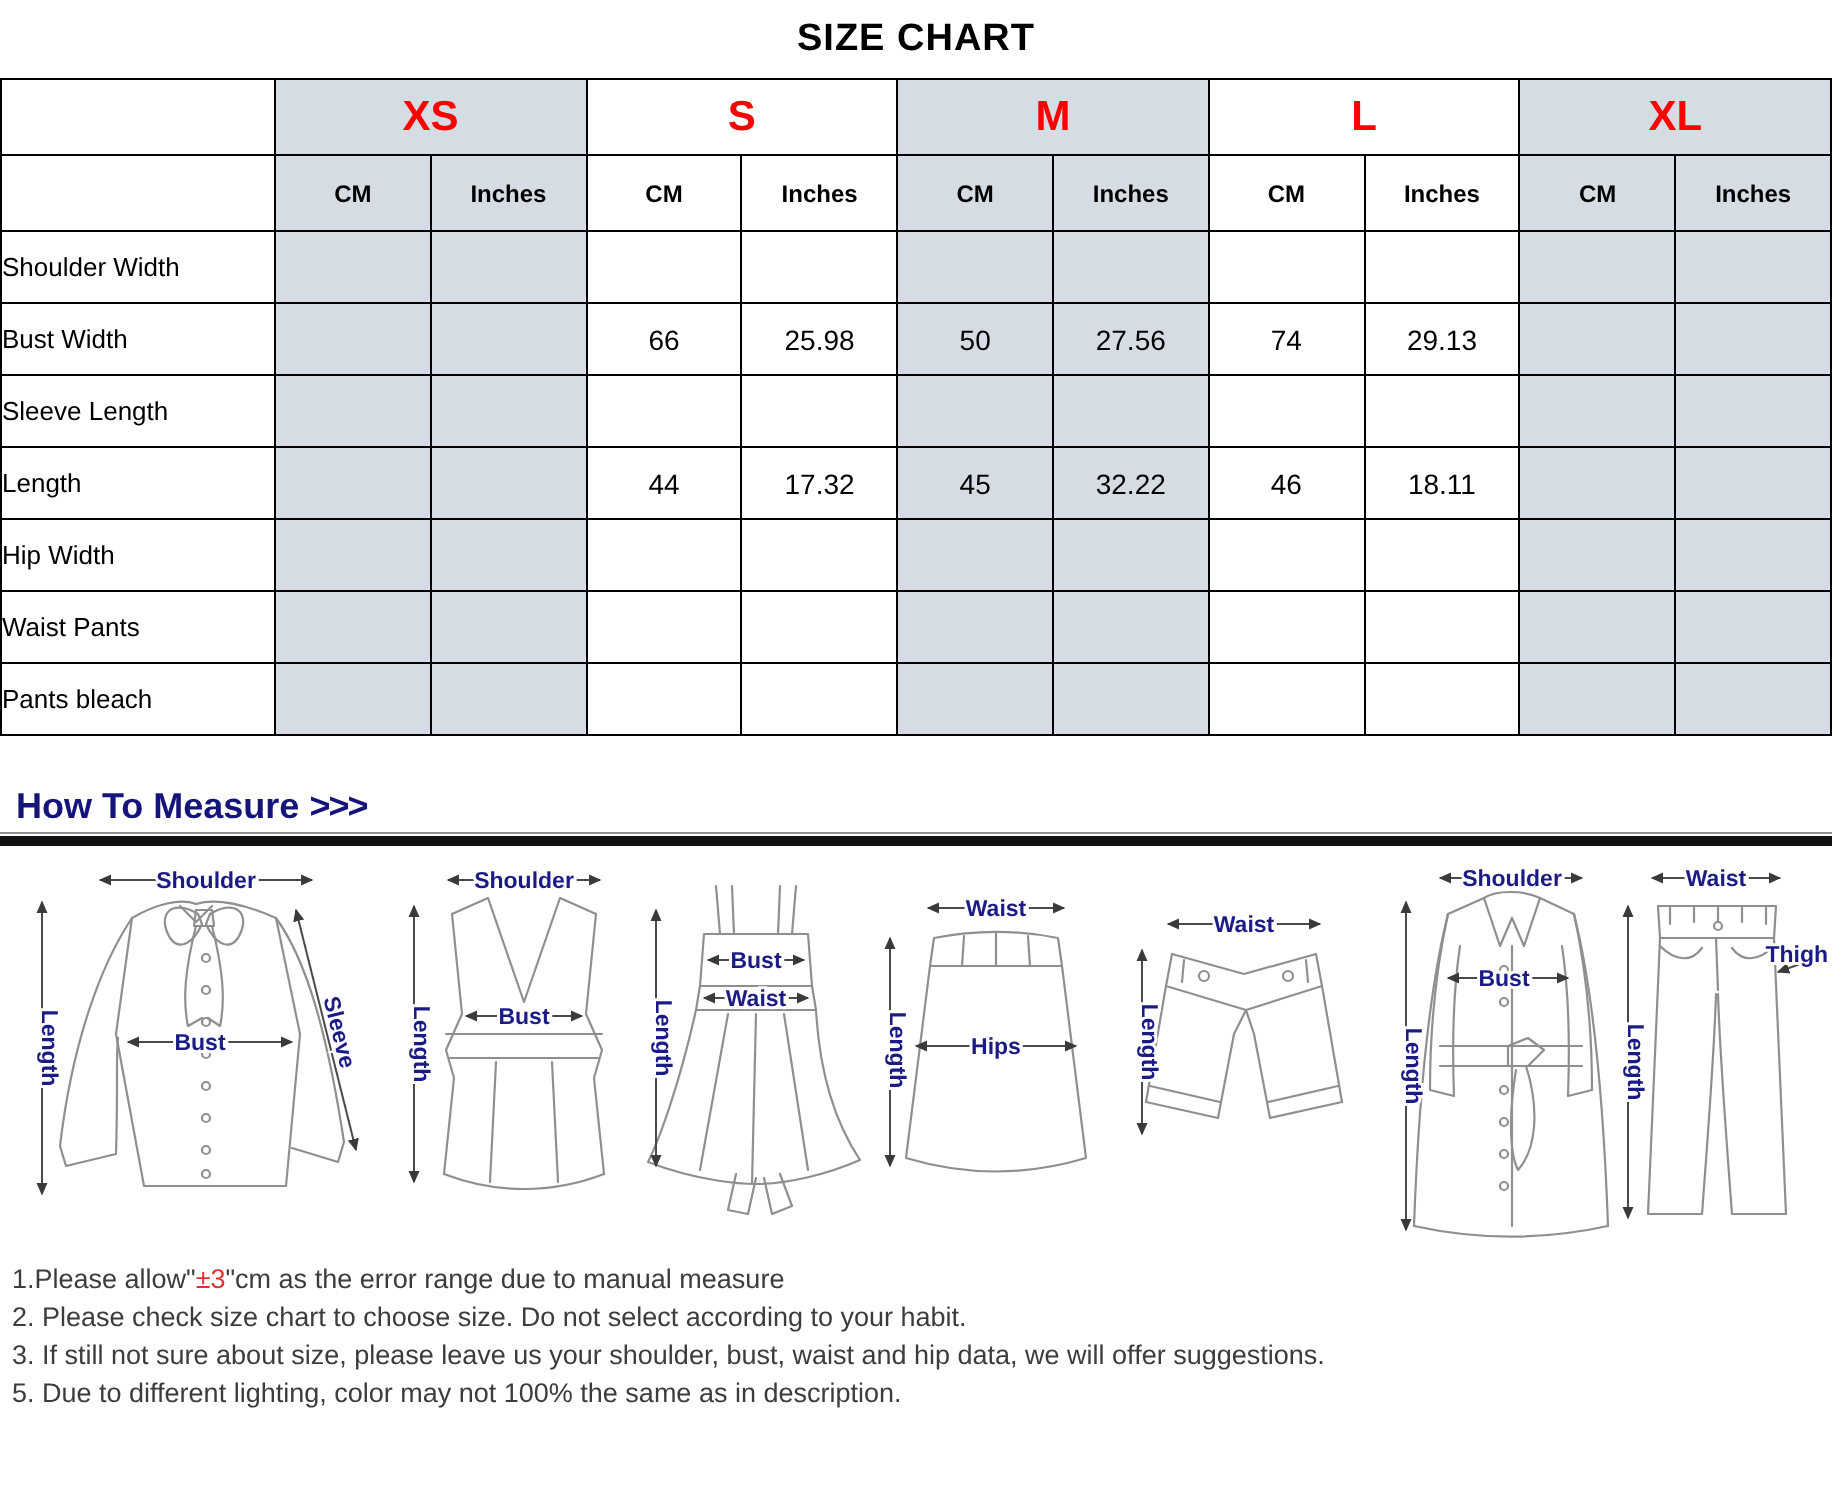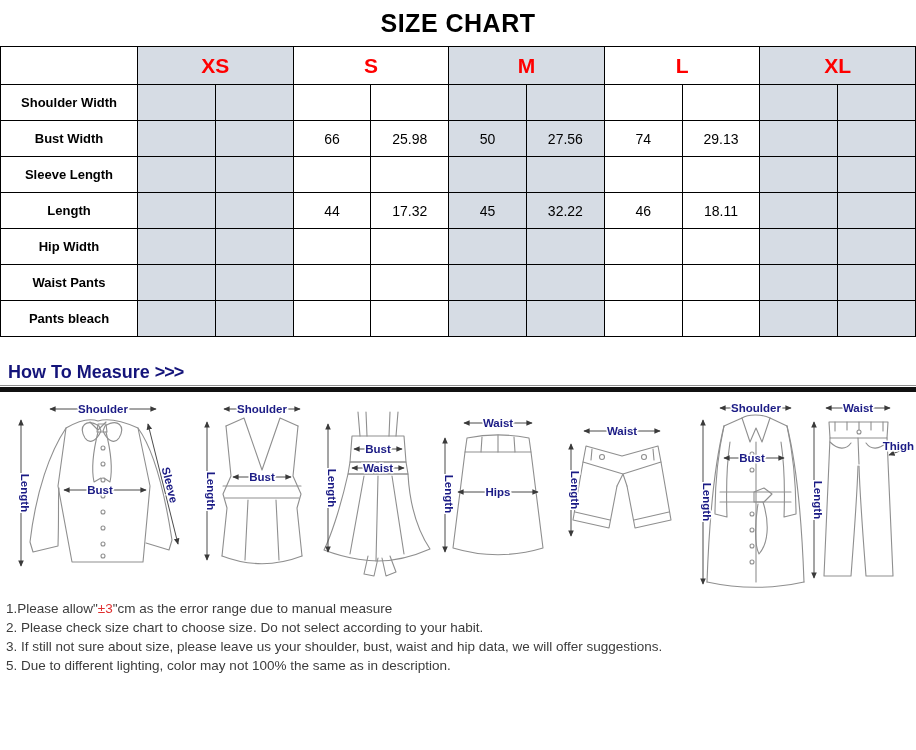--- a/index.html
+++ b/index.html
@@ -1,29 +1,29 @@
 <!DOCTYPE html>
 <html><head>
 <meta charset="utf-8">
 <style>
   * { box-sizing: border-box; }
   body {
     margin: 0; width: 916px; height: 750px; background: #fff;
     font-family: "Liberation Sans", sans-serif; color: #000; overflow: hidden;
   }
-  .title { font-size: 25px; font-weight: 700; text-align: center; padding: 9px 0 8px; letter-spacing: .5px; }
+  .title { font-size: 19px; font-weight: 700; text-align: center; padding: 9px 0 8px; letter-spacing: .5px; }
 
   table { border-collapse: collapse; table-layout: fixed; width: 916px; }
   th, td { border: 1px solid #000; padding: 0; overflow: hidden; white-space: nowrap; }
   col.c0 { width: 137px; }
   .szrow th { height: 38px; }
   .sz { color: #ff0000; font-size: 21px; font-weight: 700; }
   .unitrow th { height: 38px; font-size: 12px; font-weight: 700; }
   tbody td { height: 36px; }
-  .rowlabel { font-size: 13px; font-weight: 700; text-align: center; }
+  .rowlabel { font-size: 13px; font-weight: 400; }
   .val { font-size: 14px; text-align: center; }
   .shade { background: #d6dce4; }
 
   .measure { margin: 25px 0 0 8px; color: #14147a; font-weight: 700; font-size: 18px; height: 22px; }
   .measure .arrows { margin-left: 5px; letter-spacing: -1px; }
   .rule-thin { margin-top: 1px; border-top: 1px solid #8f8f8f; }
   .rule-bar { height: 5px; background: #111; margin-top: 1px; }
 
   svg.diagrams { display: block; margin-top: 2px; }
   .gar { fill: none; stroke: #8f8f8f; stroke-width: 1.1; stroke-linejoin: round; stroke-linecap: round; }
@@ -56,20 +56,33 @@
       <col>
   </colgroup>
   <thead>
     <tr class="szrow">
       <th></th>
       <th colspan="2" class="sz shade">XS</th>
       <th colspan="2" class="sz">S</th>
       <th colspan="2" class="sz shade">M</th>
       <th colspan="2" class="sz">L</th>
       <th colspan="2" class="sz shade">XL</th>
+    </tr>
+    <tr class="unitrow">
+      <th></th>
+      <th class="shade">CM</th>
+      <th class="shade">Inches</th>
+      <th>CM</th>
+      <th>Inches</th>
+      <th class="shade">CM</th>
+      <th class="shade">Inches</th>
+      <th>CM</th>
+      <th>Inches</th>
+      <th class="shade">CM</th>
+      <th class="shade">Inches</th>
     </tr>
   </thead>
   <tbody>
     <tr>
       <td class="rowlabel">Shoulder Width</td>
       <td class="val shade"></td>
       <td class="val shade"></td>
       <td class="val"></td>
       <td class="val"></td>
       <td class="val shade"></td>

